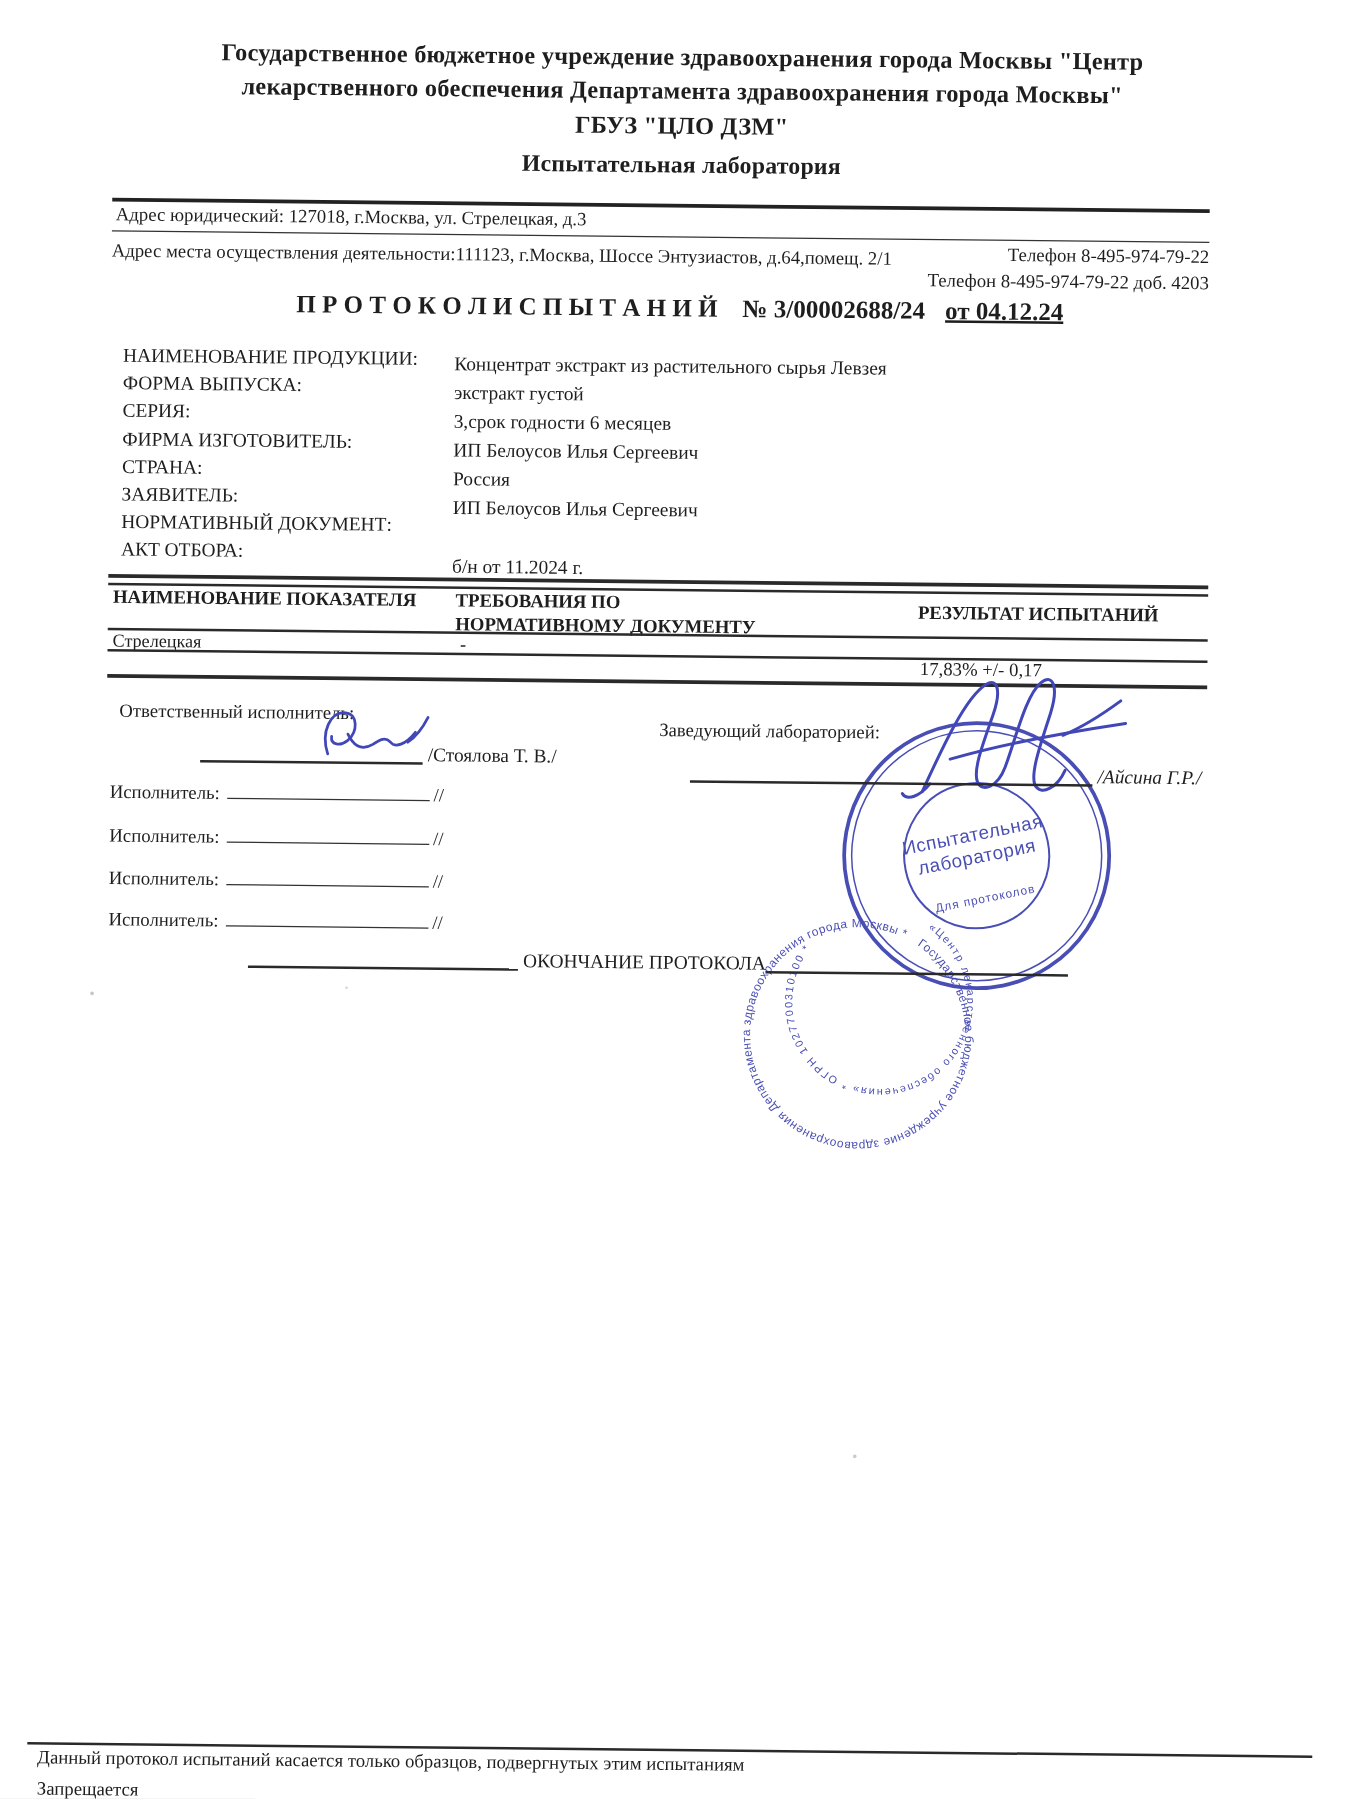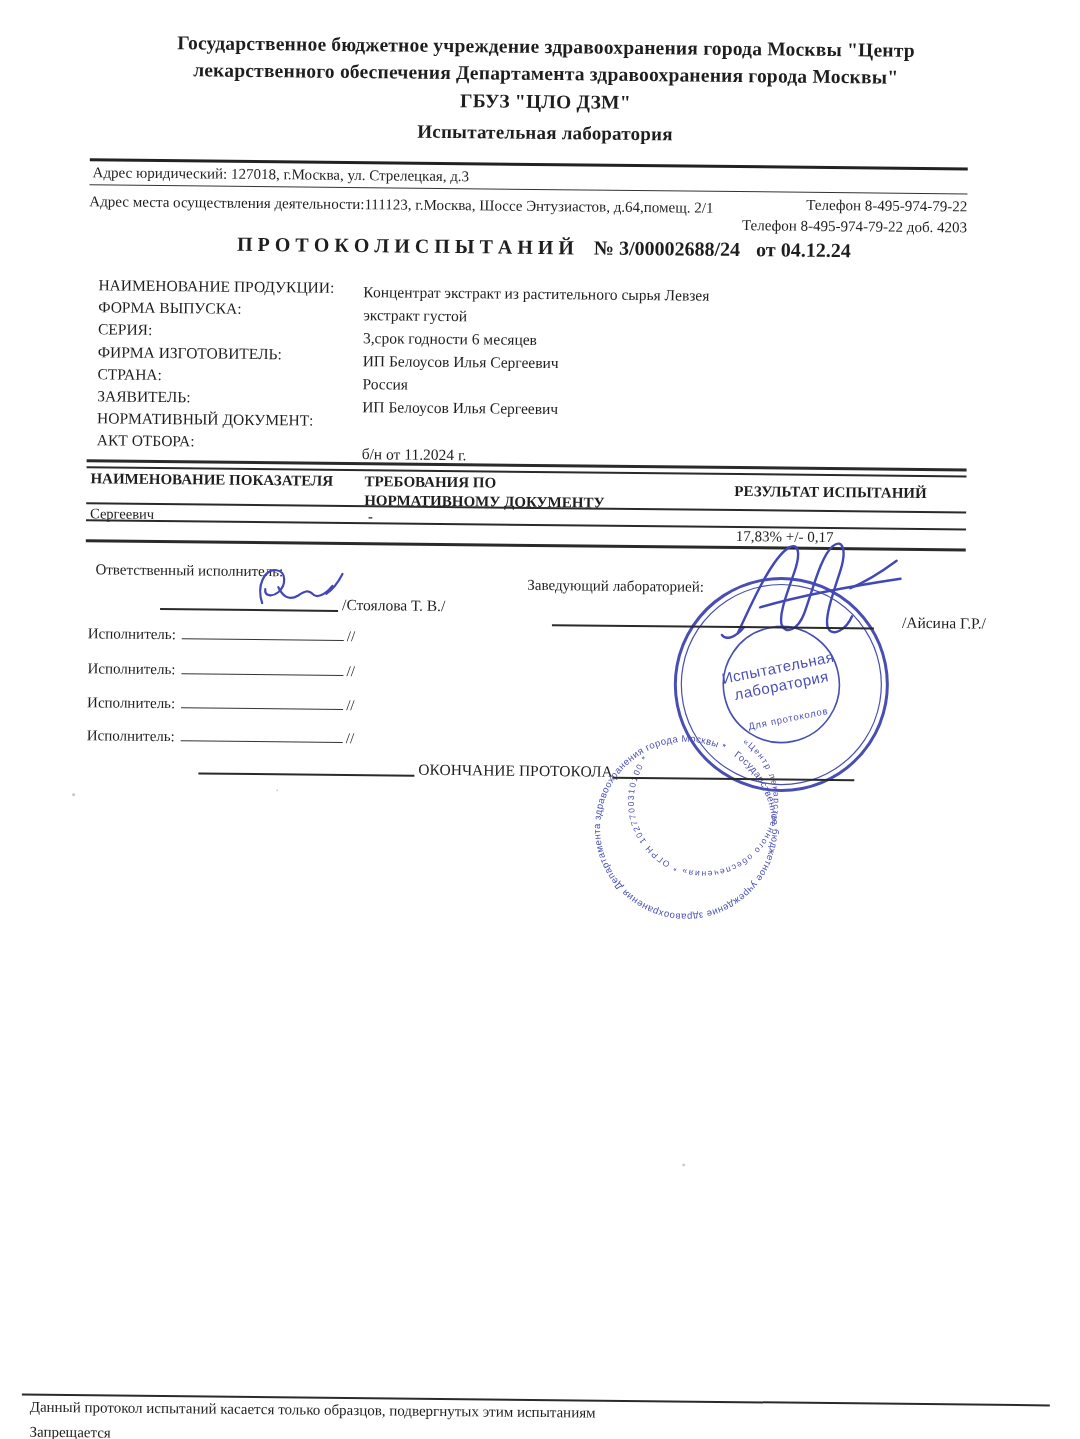--- a/index.html
+++ b/index.html
@@ -23,21 +23,21 @@
   .addr-thick{height:3px;background:#222;}
   .addr-row1{padding:3px 0 3px 3px;border-bottom:1.6px solid #333;}
   .addr-row2{display:flex;justify-content:space-between;padding-top:1px;}
   .addr-act{max-width:655px;padding-top:7px;}
   .phones{text-align:right;line-height:21px;padding-top:1px;white-space:nowrap;}
 
   
   .title{position:absolute;top:236px;left:0;width:100%;text-align:center;
          font-weight:bold;font-size:20px;}
   .title .num{margin-left:20px;}
-  .title .date{margin-left:16px;}
+  .title .date{margin-left:16px;text-decoration:underline;}
 
   
   .flabels{position:absolute;top:281px;left:95px;width:275px;font-size:15.5px;}
   .flabels div{height:22.2px;white-space:nowrap;}
   .fvalues{position:absolute;top:285px;left:360px;width:430px;font-size:15.5px;}
   .fvalues div{height:23.1px;white-space:nowrap;}
 
   
   .rtable{position:absolute;top:464px;left:85px;width:880px;height:86px;font-size:15px;}
   .rtable .hline{left:0;width:880px;}
@@ -108,21 +108,21 @@
   </div>
 
   <div class="rtable">
     <div class="hline" style="top:0;height:2.5px;"></div>
     <div class="hline" style="top:7px;height:1.5px;"></div>
     <div class="th" style="left:4px;top:11px;">НАИМЕНОВАНИЕ ПОКАЗАТЕЛЯ</div>
     <div class="th" style="left:278px;top:11px;">ТРЕБОВАНИЯ ПО</div>
     <div class="th" style="left:278px;top:30px;">НОРМАТИВНОМУ ДОКУМЕНТУ</div>
     <div class="th" style="left:648px;top:17px;">РЕЗУЛЬТАТ ИСПЫТАНИЙ</div>
     <div class="hline" style="top:43px;height:1.5px;"></div>
-    <div class="td" style="left:4px;top:46px;">Сергеевич</div>
+    <div class="td" style="left:4px;top:46px;">Стрелецкая</div>
     <div class="td" style="left:282px;top:46px;">-</div>
     <div class="hline" style="top:60px;height:1.5px;"></div>
     <div class="td" style="left:650px;top:62px;font-size:15px;">17,83% +/- 0,17</div>
     <div class="hline" style="top:80px;height:3px;"></div>
   </div>
 
   <div class="abs s15" style="left:95px;top:566px;">Ответственный исполнитель:</div>
 
   <svg class="sig" style="left:248px;top:566px;" width="100" height="50" viewBox="0 0 100 50">
     <g fill="none" stroke="#4247b8" stroke-width="2.2" stroke-linecap="round">
@@ -163,21 +163,21 @@
 
   <svg class="sig" style="left:700px;top:535px;" width="230" height="110" viewBox="0 0 230 110">
     <g fill="none" stroke="#4247b8" stroke-width="2.4" stroke-linecap="round">
       <path d="M38,96 C54,60 72,20 88,10 C98,4 100,16 94,34 C87,55 78,78 82,88 C86,97 98,92 104,76 C112,54 120,18 132,8 C142,0 146,12 140,32 C133,55 124,80 128,90 C133,99 146,92 152,78"></path>
       <path d="M60,70 C100,58 150,48 200,40"></path>
       <path d="M150,50 C164,44 180,34 196,22"></path>
       <path d="M44,90 C36,100 26,104 22,98"></path>
     </g>
   </svg>
   <div class="hline" style="left:552px;top:624px;width:322px;height:1.5px;"></div>
-  <div class="abs s155" style="left:902px;top:610px;">/Айсина Г.Р./</div>
+  <div class="abs s155" style="left:878px;top:610px;font-style:italic;">/Айсина Г.Р./</div>
 
   <div class="abs s15" style="left:88px;top:628px;">
     <span>Исполнитель:</span><span class="exec-line"></span><span>//</span>
   </div>
   <div class="abs s15" style="left:88px;top:663px;">
     <span>Исполнитель:</span><span class="exec-line"></span><span>//</span>
   </div>
   <div class="abs s15" style="left:88px;top:697px;">
     <span>Исполнитель:</span><span class="exec-line"></span><span>//</span>
   </div>

